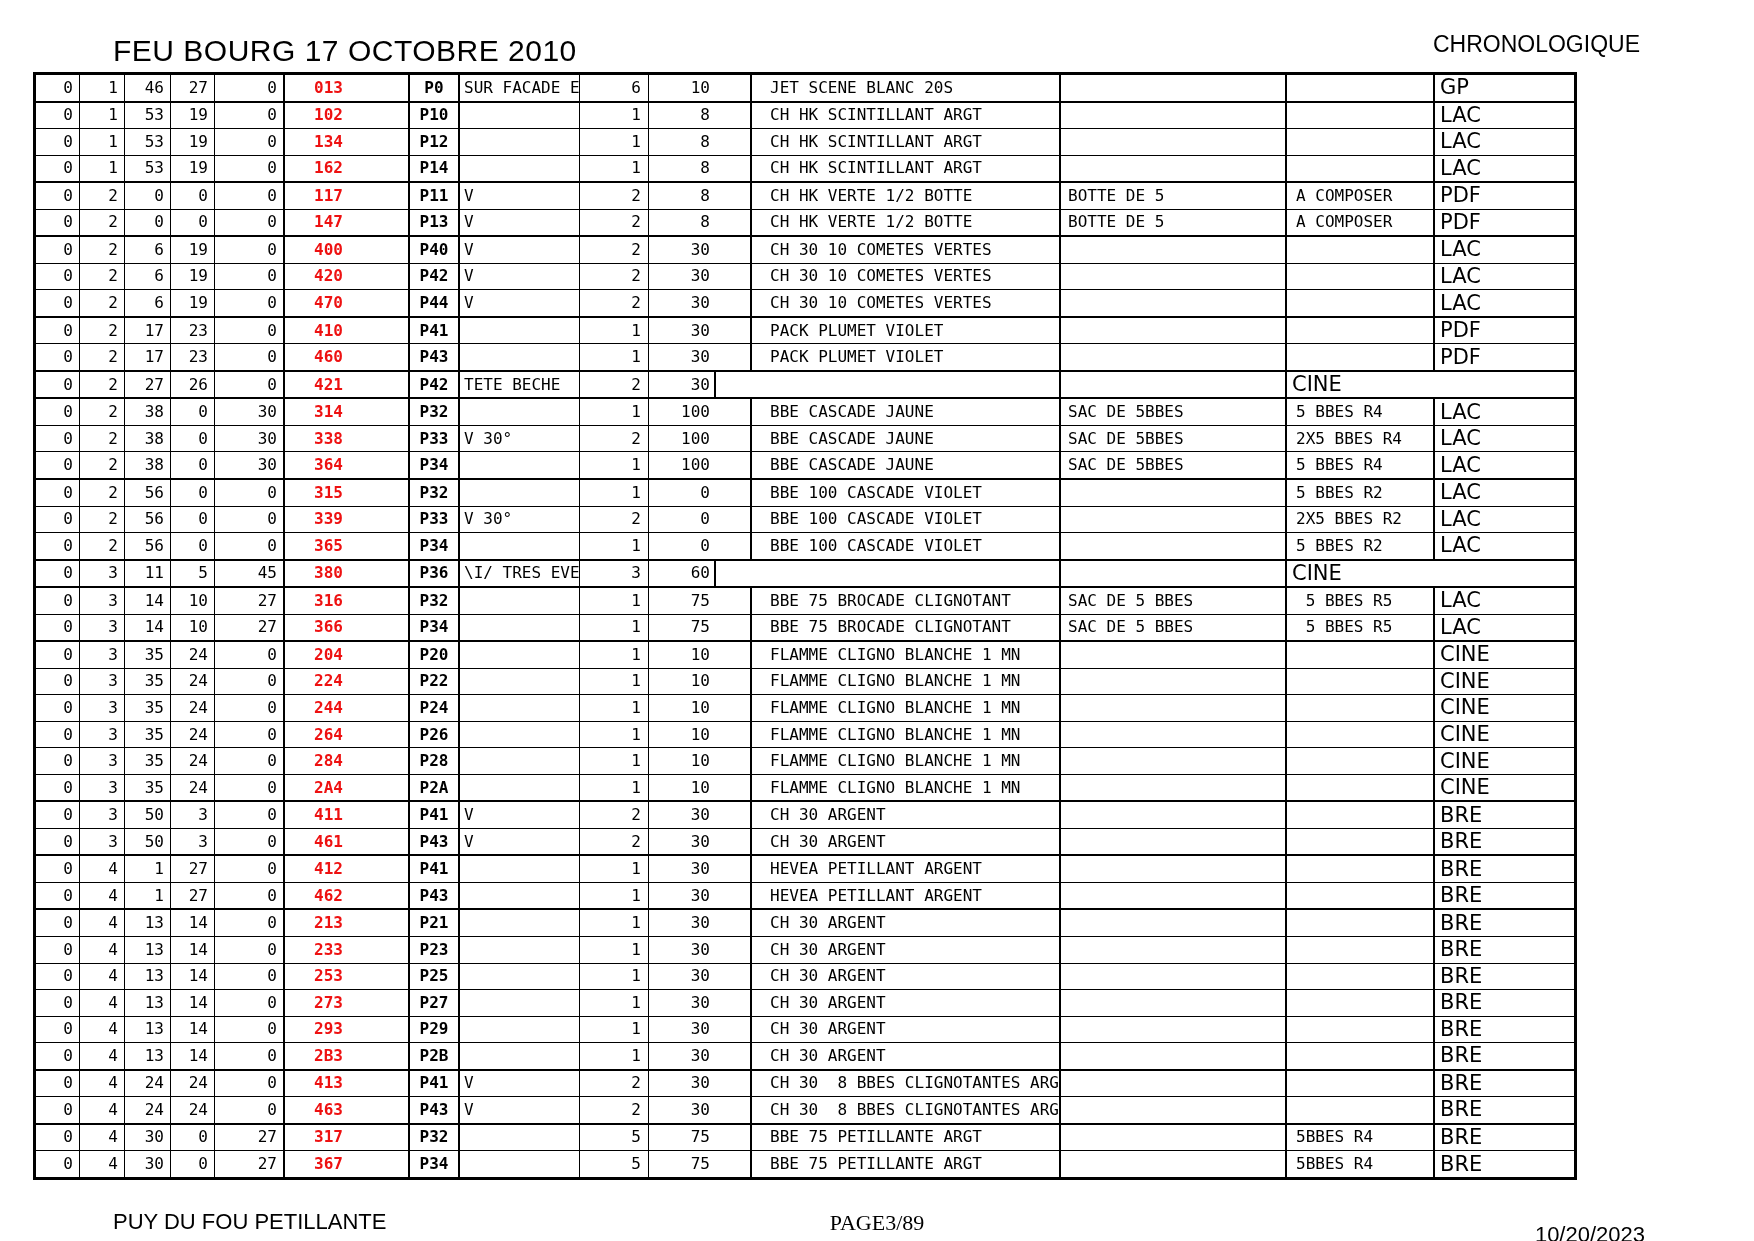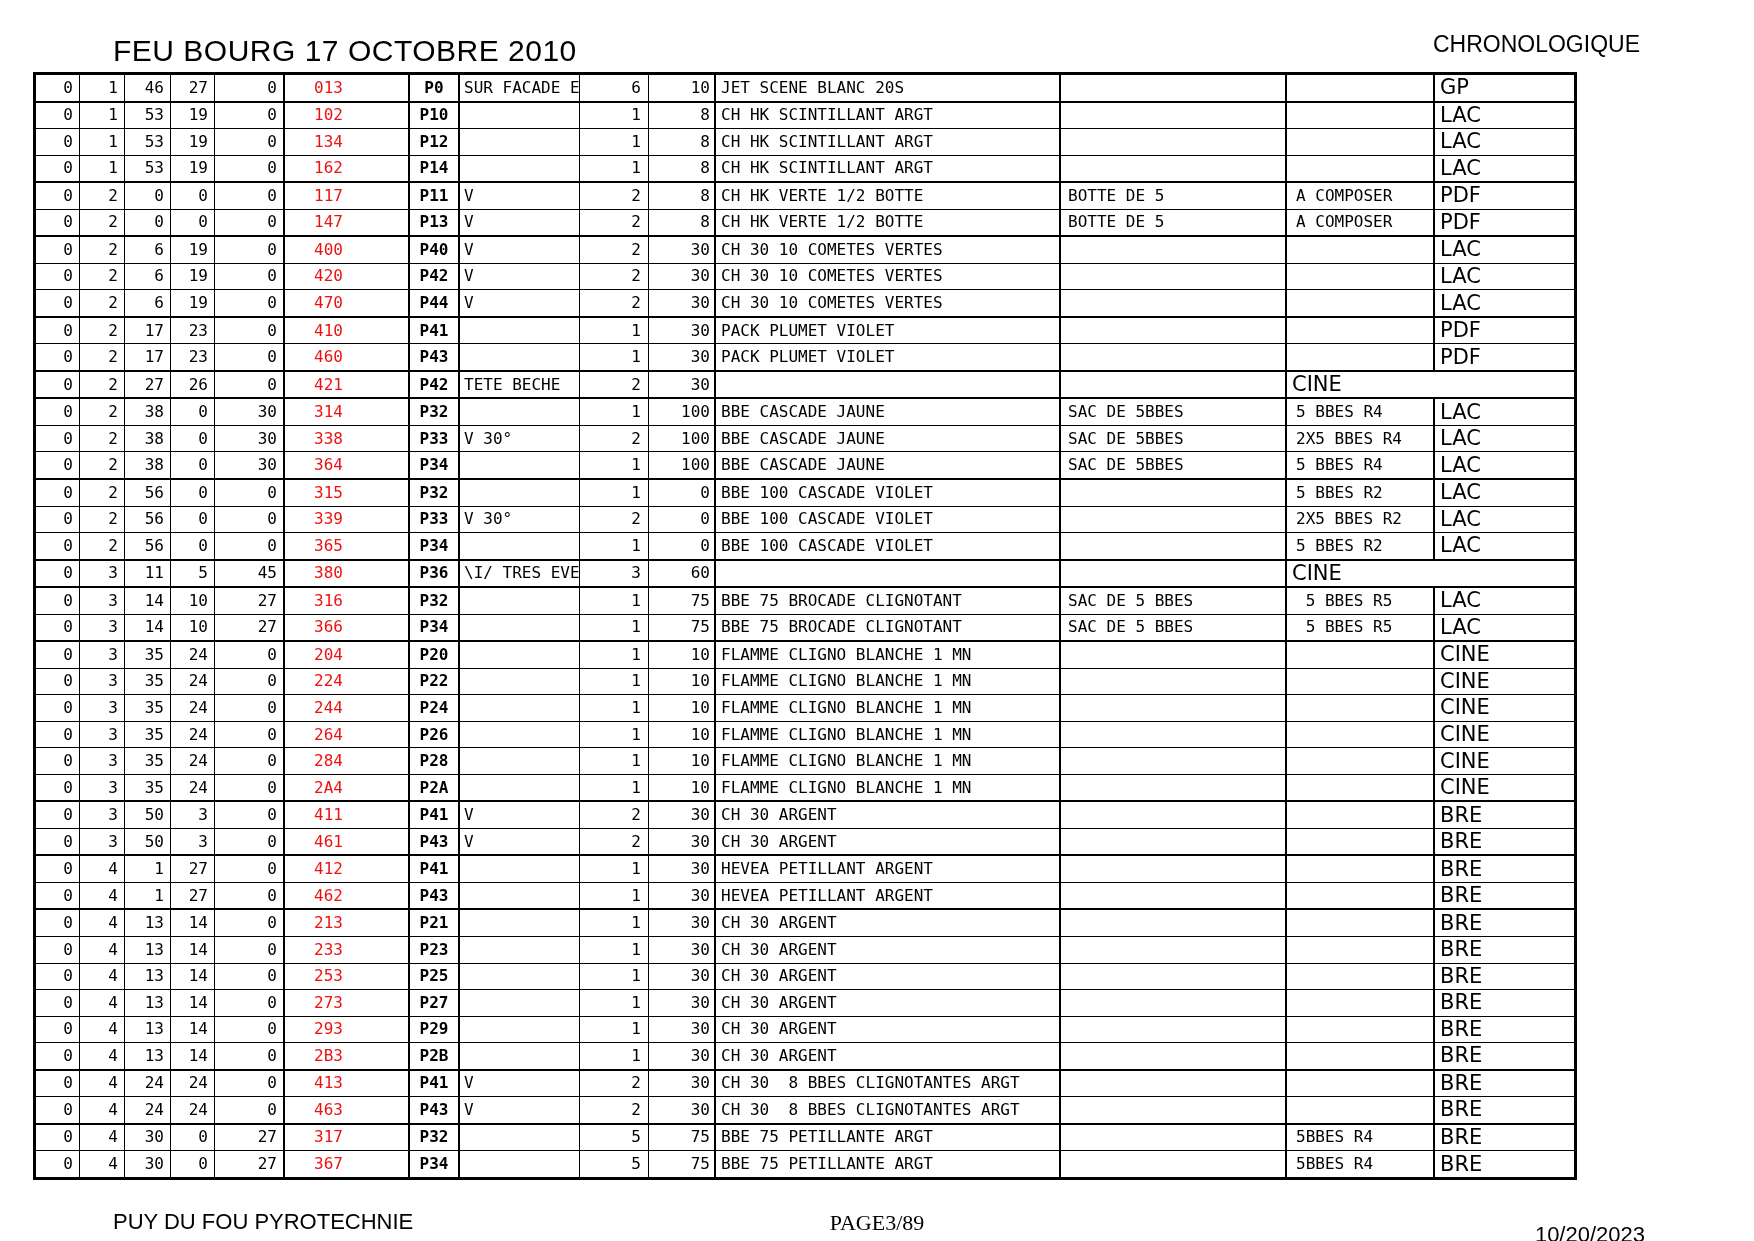--- a/index.html
+++ b/index.html
@@ -33,26 +33,26 @@
   .row.gs{border-top:2.5px solid #000;}
   .c{
     border-left:1px solid #000;box-sizing:border-box;min-width:0;
     display:flex;align-items:center;overflow:hidden;
     font-size:16px;line-height:1;white-space:pre;
   }
   .c:first-child{border-left:none;}
   .c.mj{border-left:2px solid #000;}
   
   .col0,.col1,.col2,.col3,.col4{justify-content:flex-end;padding-right:6px;}
-  .col5{justify-content:center;font-weight:normal;color:var(--code-red,#ee1111);}
+  .col5{justify-content:center;font-weight:bold;color:var(--code-red,#ee1111);}
   .col6{justify-content:center;font-weight:bold;margin-left:36px;}
   .col7{justify-content:flex-start;padding-left:4px;}
   .col8{justify-content:flex-end;padding-right:7px;}
   .col9{justify-content:flex-end;padding-right:4px;}
-  .col10{justify-content:flex-start;padding-left:5px;}
+  .col10{justify-content:flex-start;padding-left:18px;margin-left:36px;}
   .col11{justify-content:flex-start;padding-left:7px;}
   .col12{justify-content:flex-start;padding-left:9px;}
   .col13{
     justify-content:flex-start;padding-left:5px;
     font-family:"DejaVu Sans", sans-serif;font-size:21px;
   }
   .footer-left{
     position:absolute;left:113px;top:1211px;
     font-family:"Liberation Sans", sans-serif;font-size:22px;line-height:1;white-space:pre;
   }
@@ -721,15 +721,15 @@
       <div class="c col7 mj"></div>
       <div class="c col8">5</div>
       <div class="c col9">75</div>
       <div class="c col10 mj">BBE 75 PETILLANTE ARGT</div>
       <div class="c col11 mj"></div>
       <div class="c col12 mj">5BBES R4</div>
       <div class="c col13 mj">BRE</div>
     </div>
   </div>
 
-<div class="footer-left">PUY DU FOU PYROTECHNIE</div>
+<div class="footer-left">PUY DU FOU PETILLANTE</div>
 <div class="footer-center">PAGE3/89</div>
 <div class="footer-right">10/20/2023</div>
 
 </body></html>

